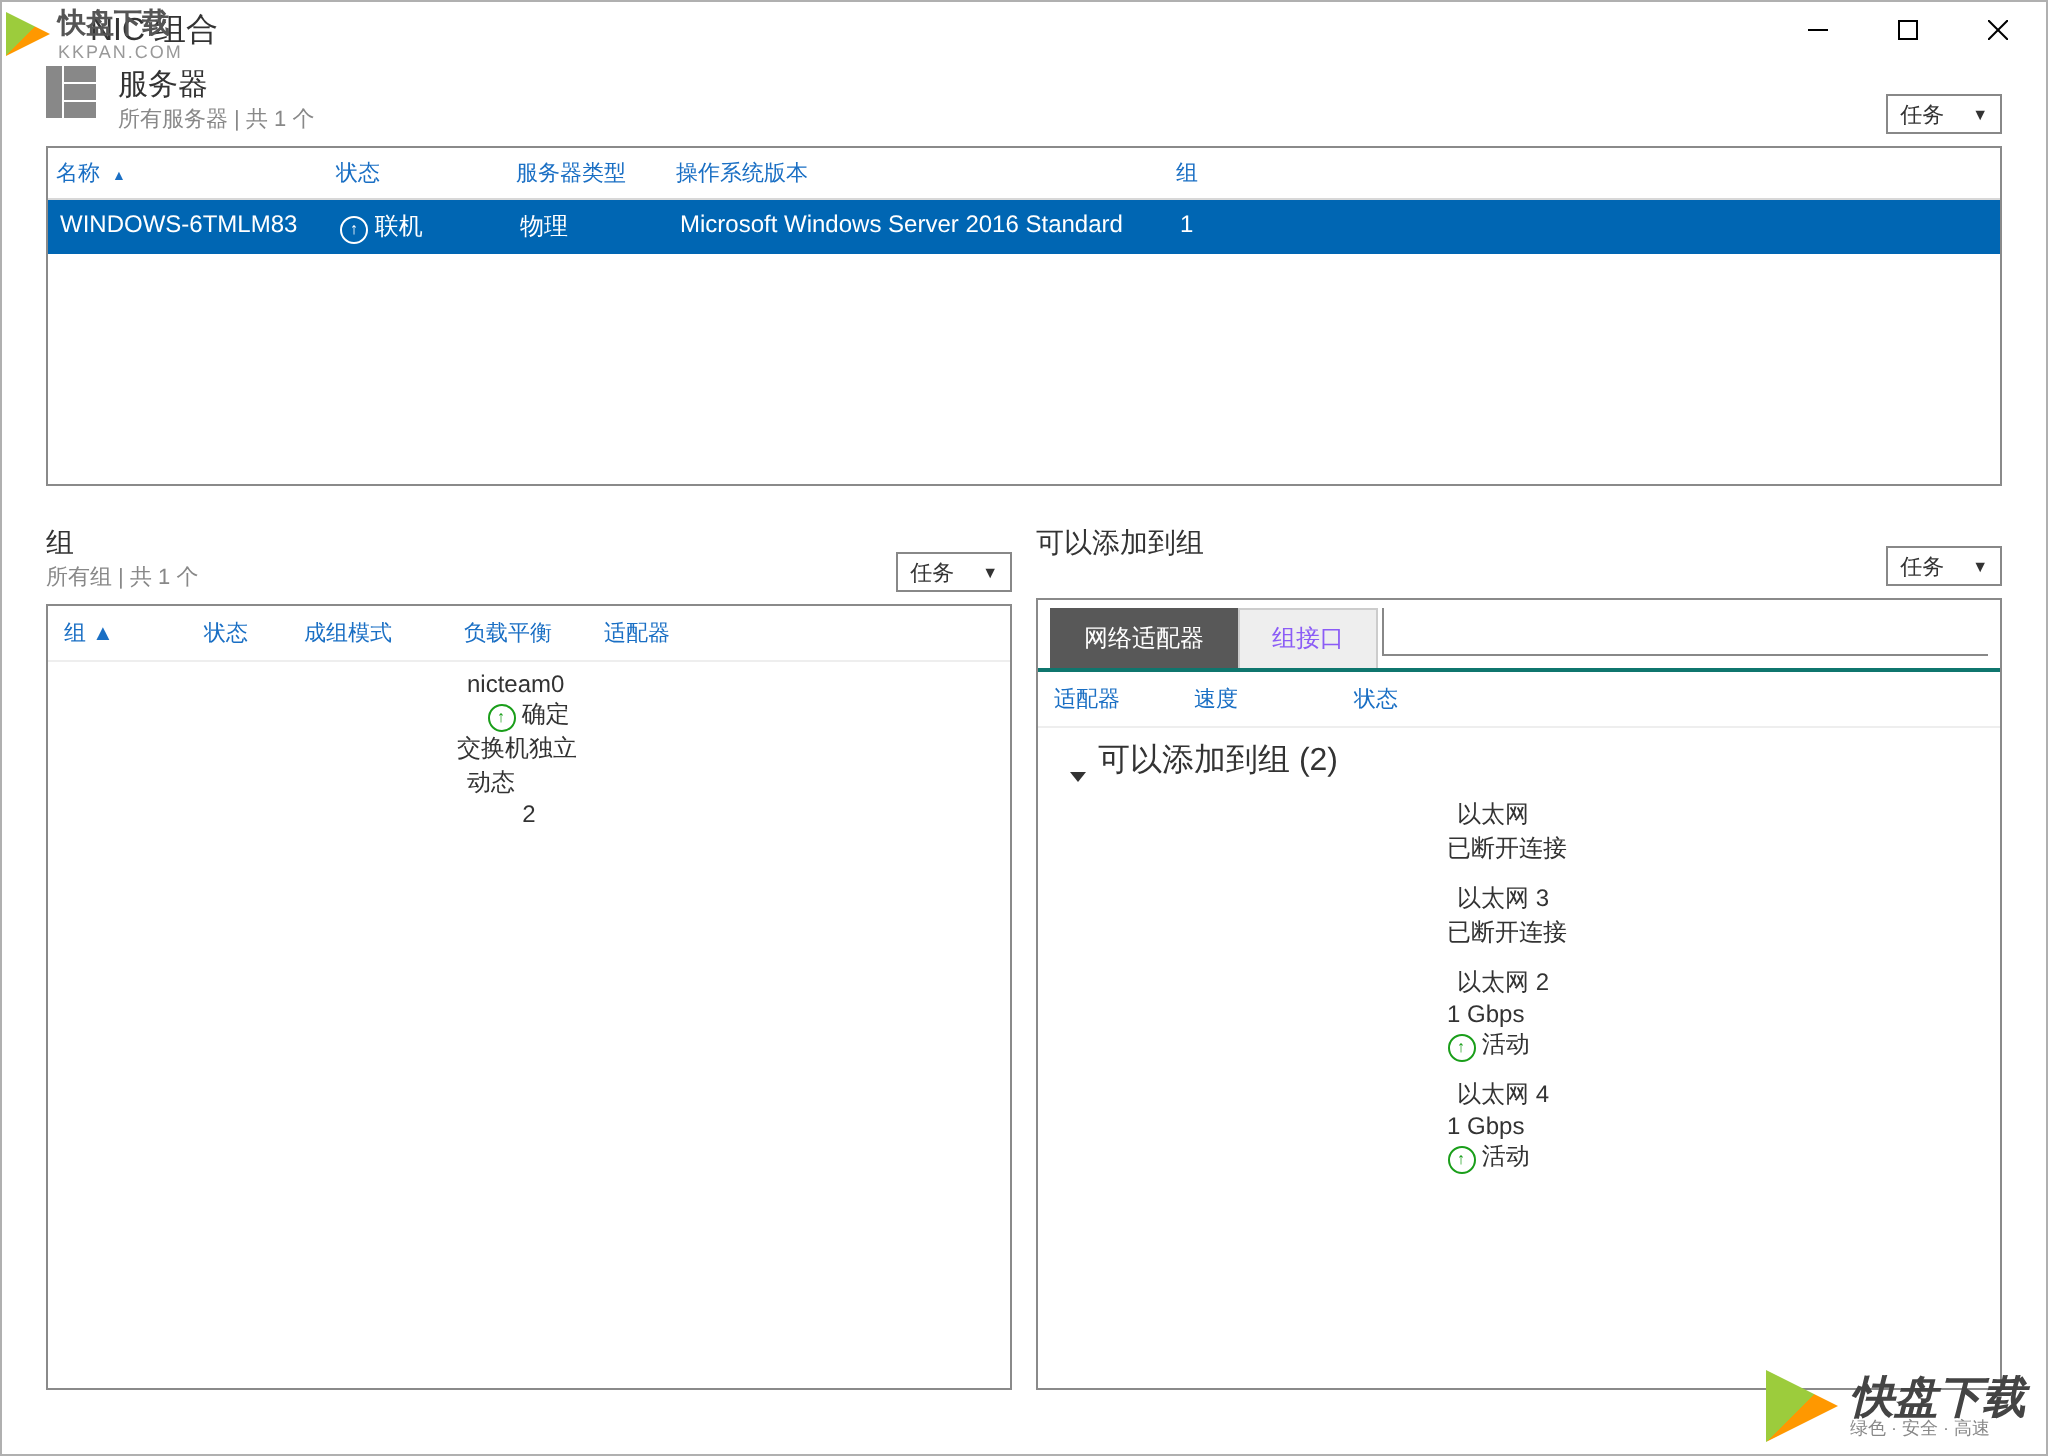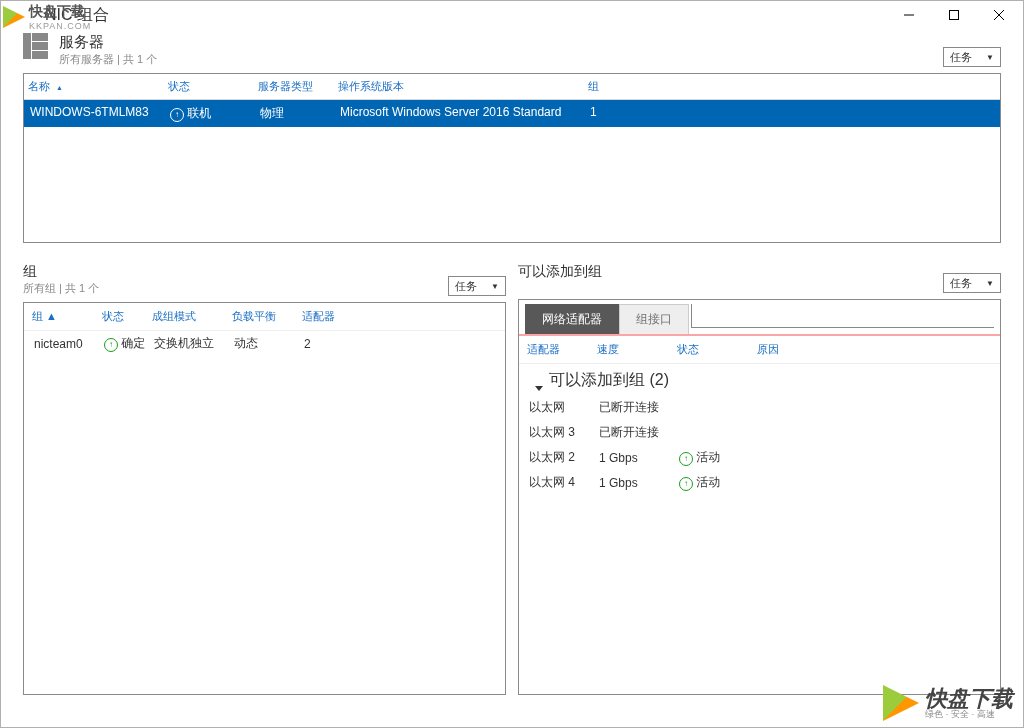--- a/index.html
+++ b/index.html
@@ -34,27 +34,27 @@
 .status-ico { display:inline-flex; width:14px; height:14px; border:1.5px solid currentColor; border-radius:50%; align-items:center; justify-content:center; font-size:8px; color:#1a9e1a; }
 .trow.sel .status-ico{ color:#fff; border-color:#fff;}
 .status-ico::before{content:"↑";}
 .servers-body { height: 142px; }
 .lower { display: flex; gap: 12px; margin-top: 20px; flex:1; min-height:0;}
 .panel { flex: 1; display: flex; flex-direction: column; min-width:0;}
 .panel .phead { display: flex; align-items:flex-end; }
 .panel-title { font-size: 14px; }
 .panel-sub { font-size: 11px; color: #888; margin-left: 0px; }
 .panel-box { border: 1px solid #8a8a8a; margin-top: 6px; flex: 1; display:flex; flex-direction:column; overflow:hidden;}
-.tabs { display:flex; background:#fff; padding:4px 6px 0 6px; gap:0; border-bottom:2px solid #fca5a5;}
-.tab { padding:6px 16px; font-size:12px; color:#737373; background:#eee; border:1px solid #ccc; border-bottom:none; cursor:pointer; margin-right:0;}
+.tabs { display:flex; background:#fff; padding:4px 6px 0 6px; gap:0; border-bottom:2px solid #0f766e;}
+.tab { padding:6px 16px; font-size:12px; color:#8b5cf6; background:#eee; border:1px solid #ccc; border-bottom:none; cursor:pointer; margin-right:0;}
 .tab.active { background:#585858; color:#fff; border-color:#585858;}
 .tab-input { flex:1; border:1px solid #888; border-top:none; border-right:none; height:24px; margin-left:2px; background:#fff;}
 .pthead { display:flex; color:#1a6fc4; font-size:11px; padding:6px 4px; border-bottom:1px solid #eee;}
 .pth { padding:0 4px;}
-.prow { display:flex; font-size:12px; padding:4px 6px; align-items:center;}
+.prow { display:flex; font-size:12px; padding:4px 6px; align-items:center;flex-direction:column;}
 .group-hdr { font-size:16px; padding:6px 6px 4px 16px; display:flex; align-items:flex-end;}
 .caret { display:inline-block; width:0; height:0; border-left:4px solid transparent; border-right:4px solid transparent; border-top:5px solid #333; margin-right:6px;}
 .footer-wm { position:absolute; right:10px; bottom:6px; display:flex; align-items:center; gap:6px;}
 .footer-wm .flogo { width:36px; height:36px; background: linear-gradient(135deg,#9ccc3c 50%,#ff9800 50%); clip-path: polygon(0 0,100% 50%,0 100%);}
 .footer-wm .ftxt { font-size:22px; font-weight:bold; color:#444; font-style:italic;}
 .footer-wm .fsub { font-size:9px; color:#888;}
 .footer-stack{display:flex;flex-direction:column;line-height:1;}
 </style>
 </head>
 <body>
@@ -170,21 +170,20 @@
       <div class="panel-box">
         <div class="tabs">
           <div class="tab active">网络适配器</div>
           <div class="tab">组接口</div>
           <div class="tab-input"></div>
         </div>
         <div class="pthead">
           <div class="pth" style="width:70px">适配器</div>
           <div class="pth" style="width:80px">速度</div>
           <div class="pth" style="width:80px">状态</div>
-          <div class="pth" style="flex:1">原因</div>
         </div>
         <div id="adapter-body">
             <div class="group-hdr"><span class="caret"></span>可以添加到组 (2)</div>
             <div class="prow">
               <div class="cell" style="width:70px">以太网</div>
               <div class="cell" style="width:80px">已断开连接</div>
               <div class="cell" style="width:80px"></div>
               <div class="cell" style="flex:1"></div>
             </div>
             <div class="prow">

